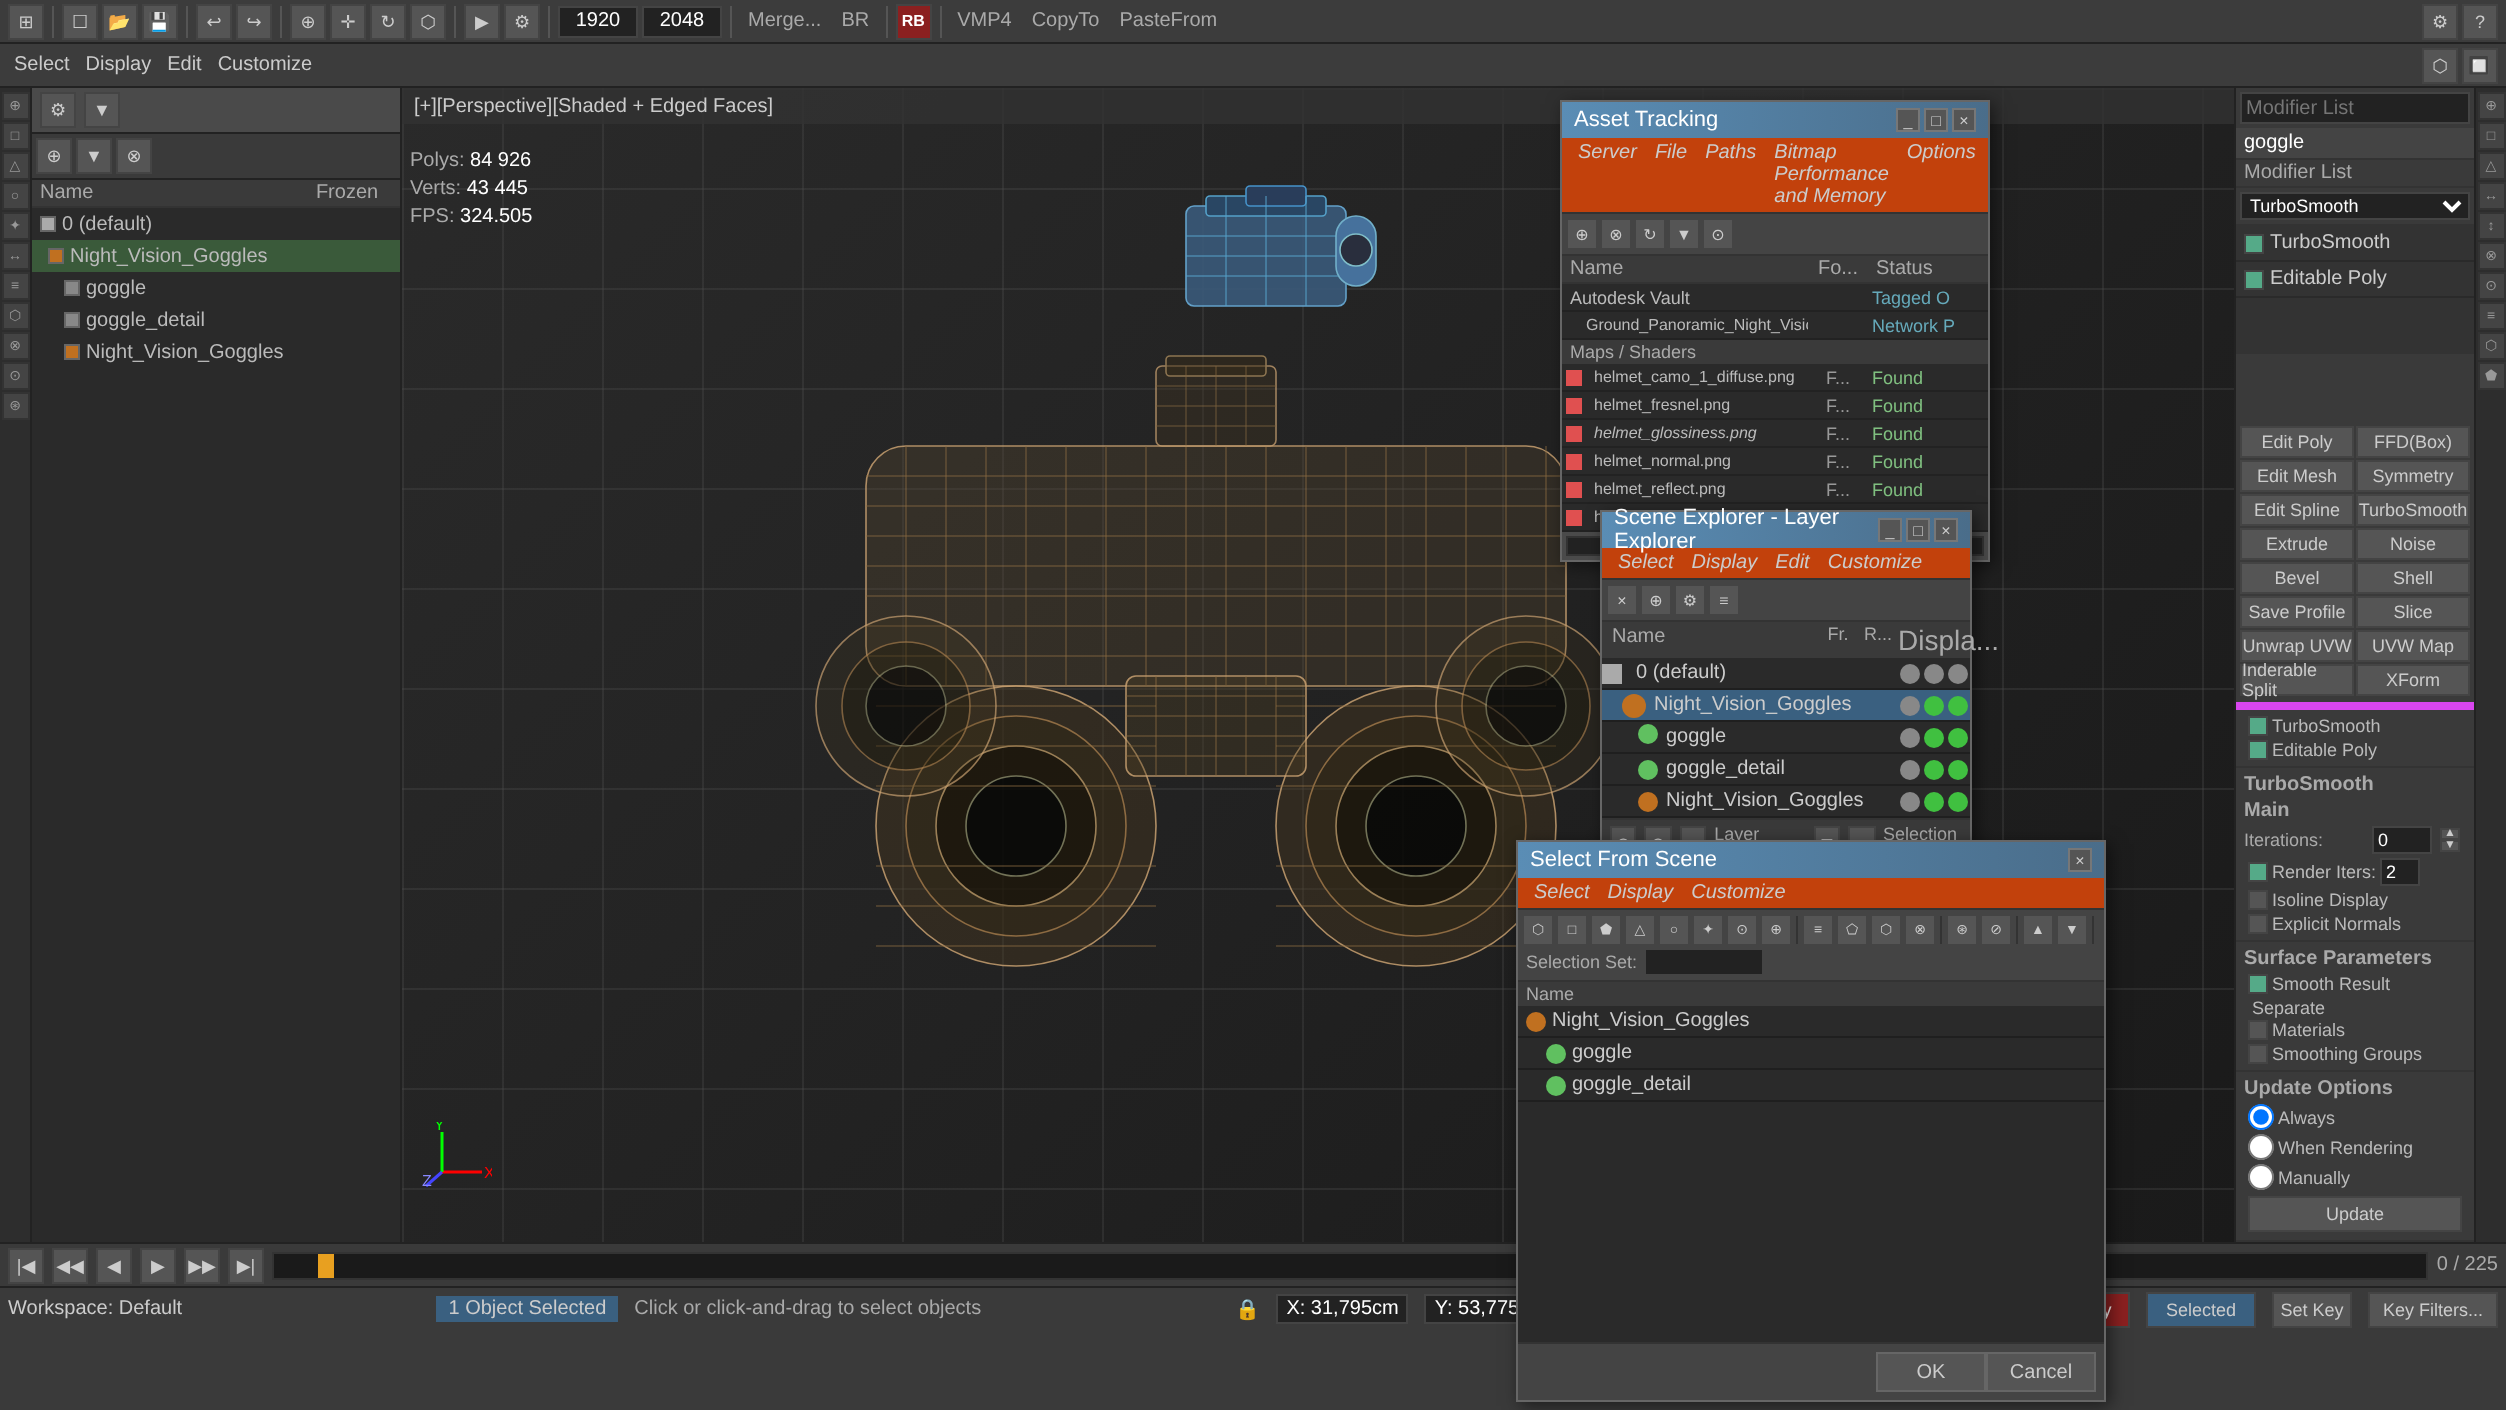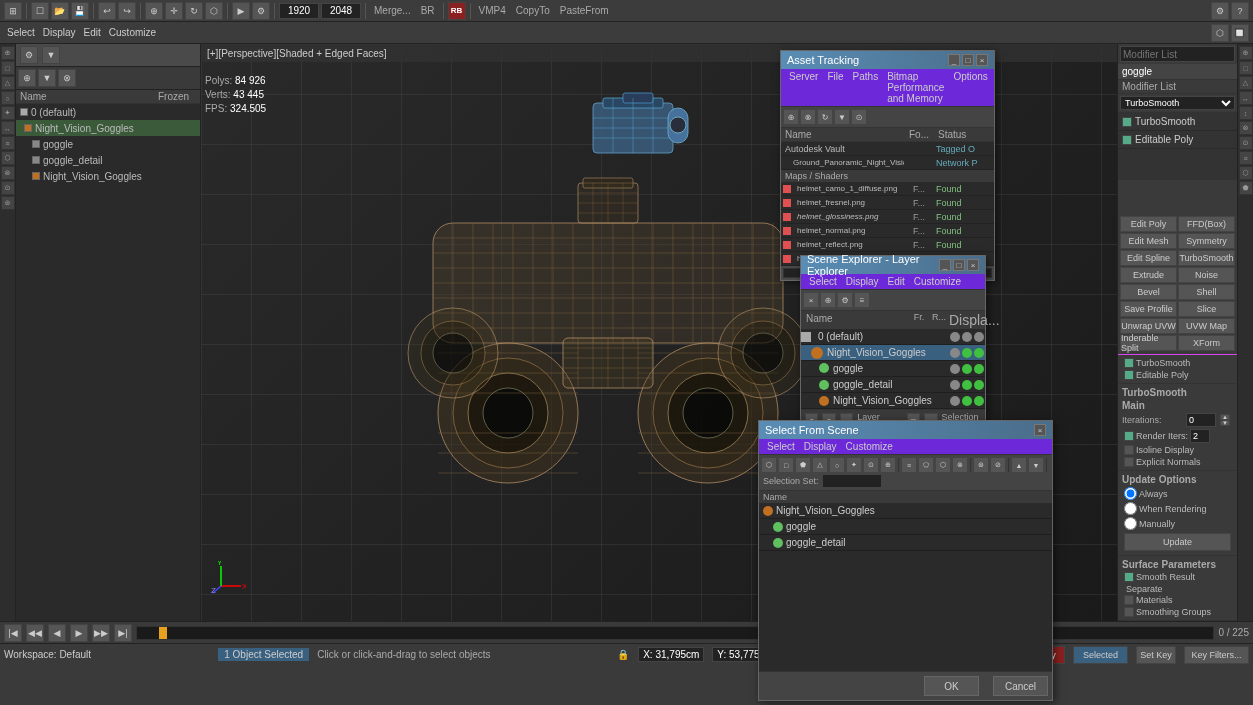--- a/index.html
+++ b/index.html
@@ -144,21 +144,21 @@
     }
     #modifier-panel {
       width: 115px;
       background: #3a3a3a;
       border-left: 1px solid #222;
       display: flex;
       flex-direction: column;
       font-size: 10px;
     }
     .mp-section {
-      border-bottom: 1px solid #d946ef;
+      border-bottom: 4px solid #d946ef;
       padding: 2px;
       margin-top: 34px;
     }
     .mp-row {
       display: flex; gap: 1px; margin-bottom: 1px;
     }
     .mp-btn {
       flex: 1; height: 16px;
       background: #555; border: 1px solid #444;
       color: #ccc; font-size: 9px;
@@ -191,23 +191,24 @@
     .dialog-title-btns {
       display: flex; gap: 2px;
     }
     .dialog-title-btn {
       width: 12px; height: 12px;
       background: #555; border: 1px solid #777;
       display: flex; align-items: center; justify-content: center;
       font-size: 8px; cursor: pointer; color: #ccc;
     }
     .dialog-menu {
-      background: #6d28d9;
+      background: #c2410c;
       display: flex; gap: 1px; padding: 1px 4px;
       border-bottom: 1px solid #333;
+      font-style: italic;
     }
     .dialog-menu-item {
       font-size: 10px; color: #ccc; padding: 1px 4px; cursor: pointer;
     }
     .dialog-toolbar {
       display: flex; gap: 1px; padding: 2px; background: #444;
       border-bottom: 1px solid #333;
     }
     .dialog-toolbar-btn {
       width: 16px; height: 16px; background: #555; border: 1px solid #444;
@@ -303,21 +304,21 @@
       font-size: 9px; height: 14px; padding: 0 2px;
     }
     .sfs-table { background: #2a2a2a; height: 120px; overflow-y: auto; }
     .sfs-header { display: flex; background: #3a3a3a; padding: 1px 4px; font-size: 9px; color: #aaa; }
     .sfs-row {
       display: flex; align-items: center; height: 16px; padding: 0 4px;
       cursor: pointer; border-bottom: 1px solid #1f1f1f;
     }
     .sfs-row-name { flex: 1; font-size: 10px; color: #ccc; }
     .sfs-footer {
-      display: flex; justify-content: flex-end; gap: 14px; padding: 4px;
+      display: flex; justify-content: flex-end; gap: 0; padding: 4px;
       background: #444; border-top: 1px solid #333;
     }
     .sfs-dialog-btn {
       width: 55px; height: 20px;
       background: #555; border: 1px solid #666;
       color: #ccc; font-size: 10px; cursor: pointer;
       display: flex; align-items: center; justify-content: center;
     }
 
     
@@ -749,52 +750,52 @@
         <div class="mp-checkbox"></div>
         <span class="mp-check-label">Isoline Display</span>
       </div>
       <div class="mp-checkbox-row">
         <div class="mp-checkbox"></div>
         <span class="mp-check-label">Explicit Normals</span>
       </div>
     </div>
 
     <div class="turbosmooth-section">
+      <div class="ts-title">Surface Parameters</div>
+      <div class="mp-checkbox-row">
+        <div class="mp-checkbox" style="background:#5a8;"></div>
+        <span class="mp-check-label">Smooth Result</span>
+      </div>
+      <div class="mp-check-label" style="padding-left:4px; padding-top:1px;">Separate</div>
+      <div class="mp-checkbox-row">
+        <div class="mp-checkbox"></div>
+        <span class="mp-check-label">Materials</span>
+      </div>
+      <div class="mp-checkbox-row">
+        <div class="mp-checkbox"></div>
+        <span class="mp-check-label">Smoothing Groups</span>
+      </div>
+    </div>
+
+    <div class="turbosmooth-section">
       <div class="ts-title">Update Options</div>
       <div class="mp-checkbox-row">
         <input type="radio" name="update" checked="" style="">
         <span class="mp-check-label">Always</span>
       </div>
       <div class="mp-checkbox-row">
         <input type="radio" name="update" style="">
         <span class="mp-check-label">When Rendering</span>
       </div>
       <div class="mp-checkbox-row">
         <input type="radio" name="update" style="">
         <span class="mp-check-label">Manually</span>
       </div>
       <div style="padding:2px;">
         <div class="mp-btn" style="width:100%; height:18px;">Update</div>
-      </div>
-    </div>
-
-    <div class="turbosmooth-section">
-      <div class="ts-title">Surface Parameters</div>
-      <div class="mp-checkbox-row">
-        <div class="mp-checkbox" style="background:#5a8;"></div>
-        <span class="mp-check-label">Smooth Result</span>
-      </div>
-      <div class="mp-check-label" style="padding-left:4px; padding-top:1px;">Separate</div>
-      <div class="mp-checkbox-row">
-        <div class="mp-checkbox"></div>
-        <span class="mp-check-label">Materials</span>
-      </div>
-      <div class="mp-checkbox-row">
-        <div class="mp-checkbox"></div>
-        <span class="mp-check-label">Smoothing Groups</span>
       </div>
     </div>
   </div>
 
   <div style="width:16px; background:#2d2d2d; border-left:1px solid #222; display:flex; flex-direction:column; align-items:center; padding:2px 0; gap:1px;">
     <div class="left-btn">⊕</div>
     <div class="left-btn">□</div>
     <div class="left-btn">△</div>
     <div class="left-btn">↔</div>
     <div class="left-btn">↕</div>

